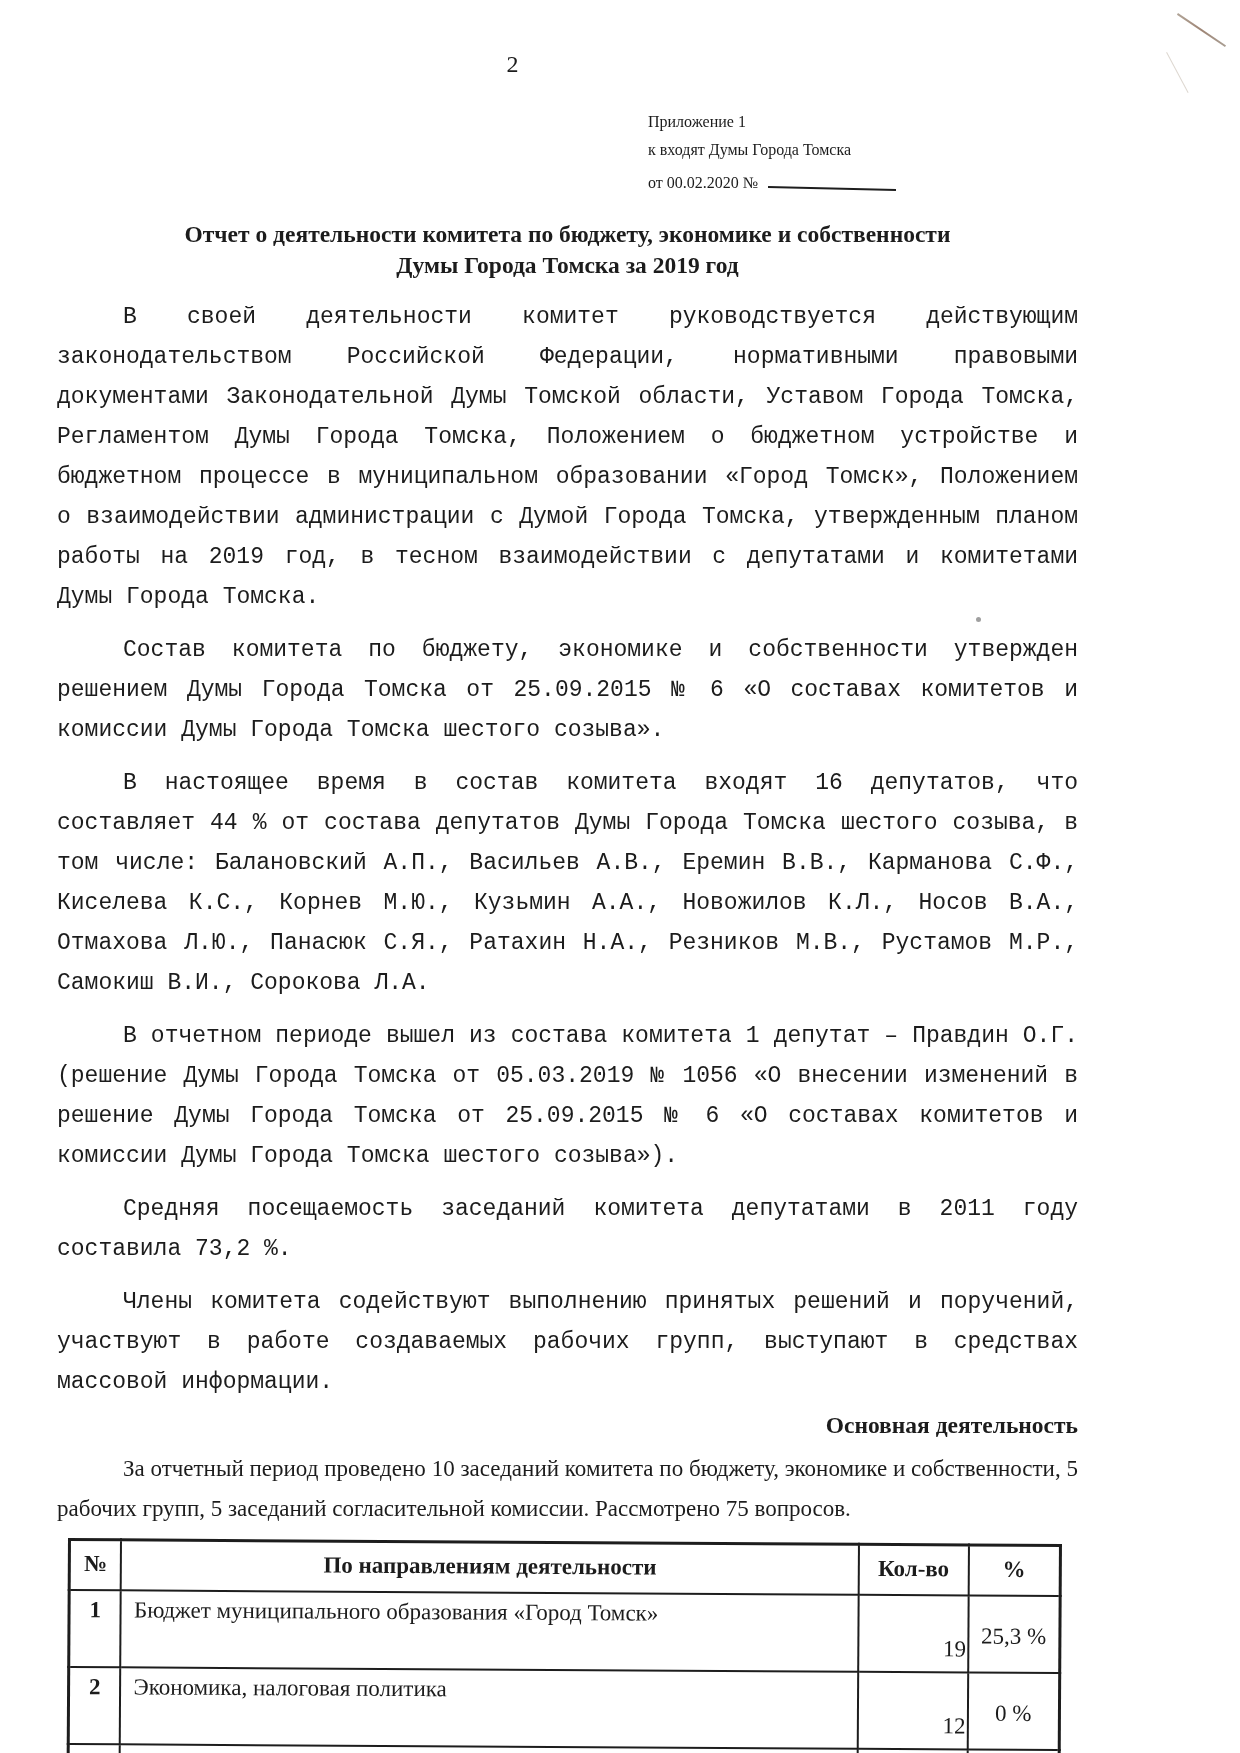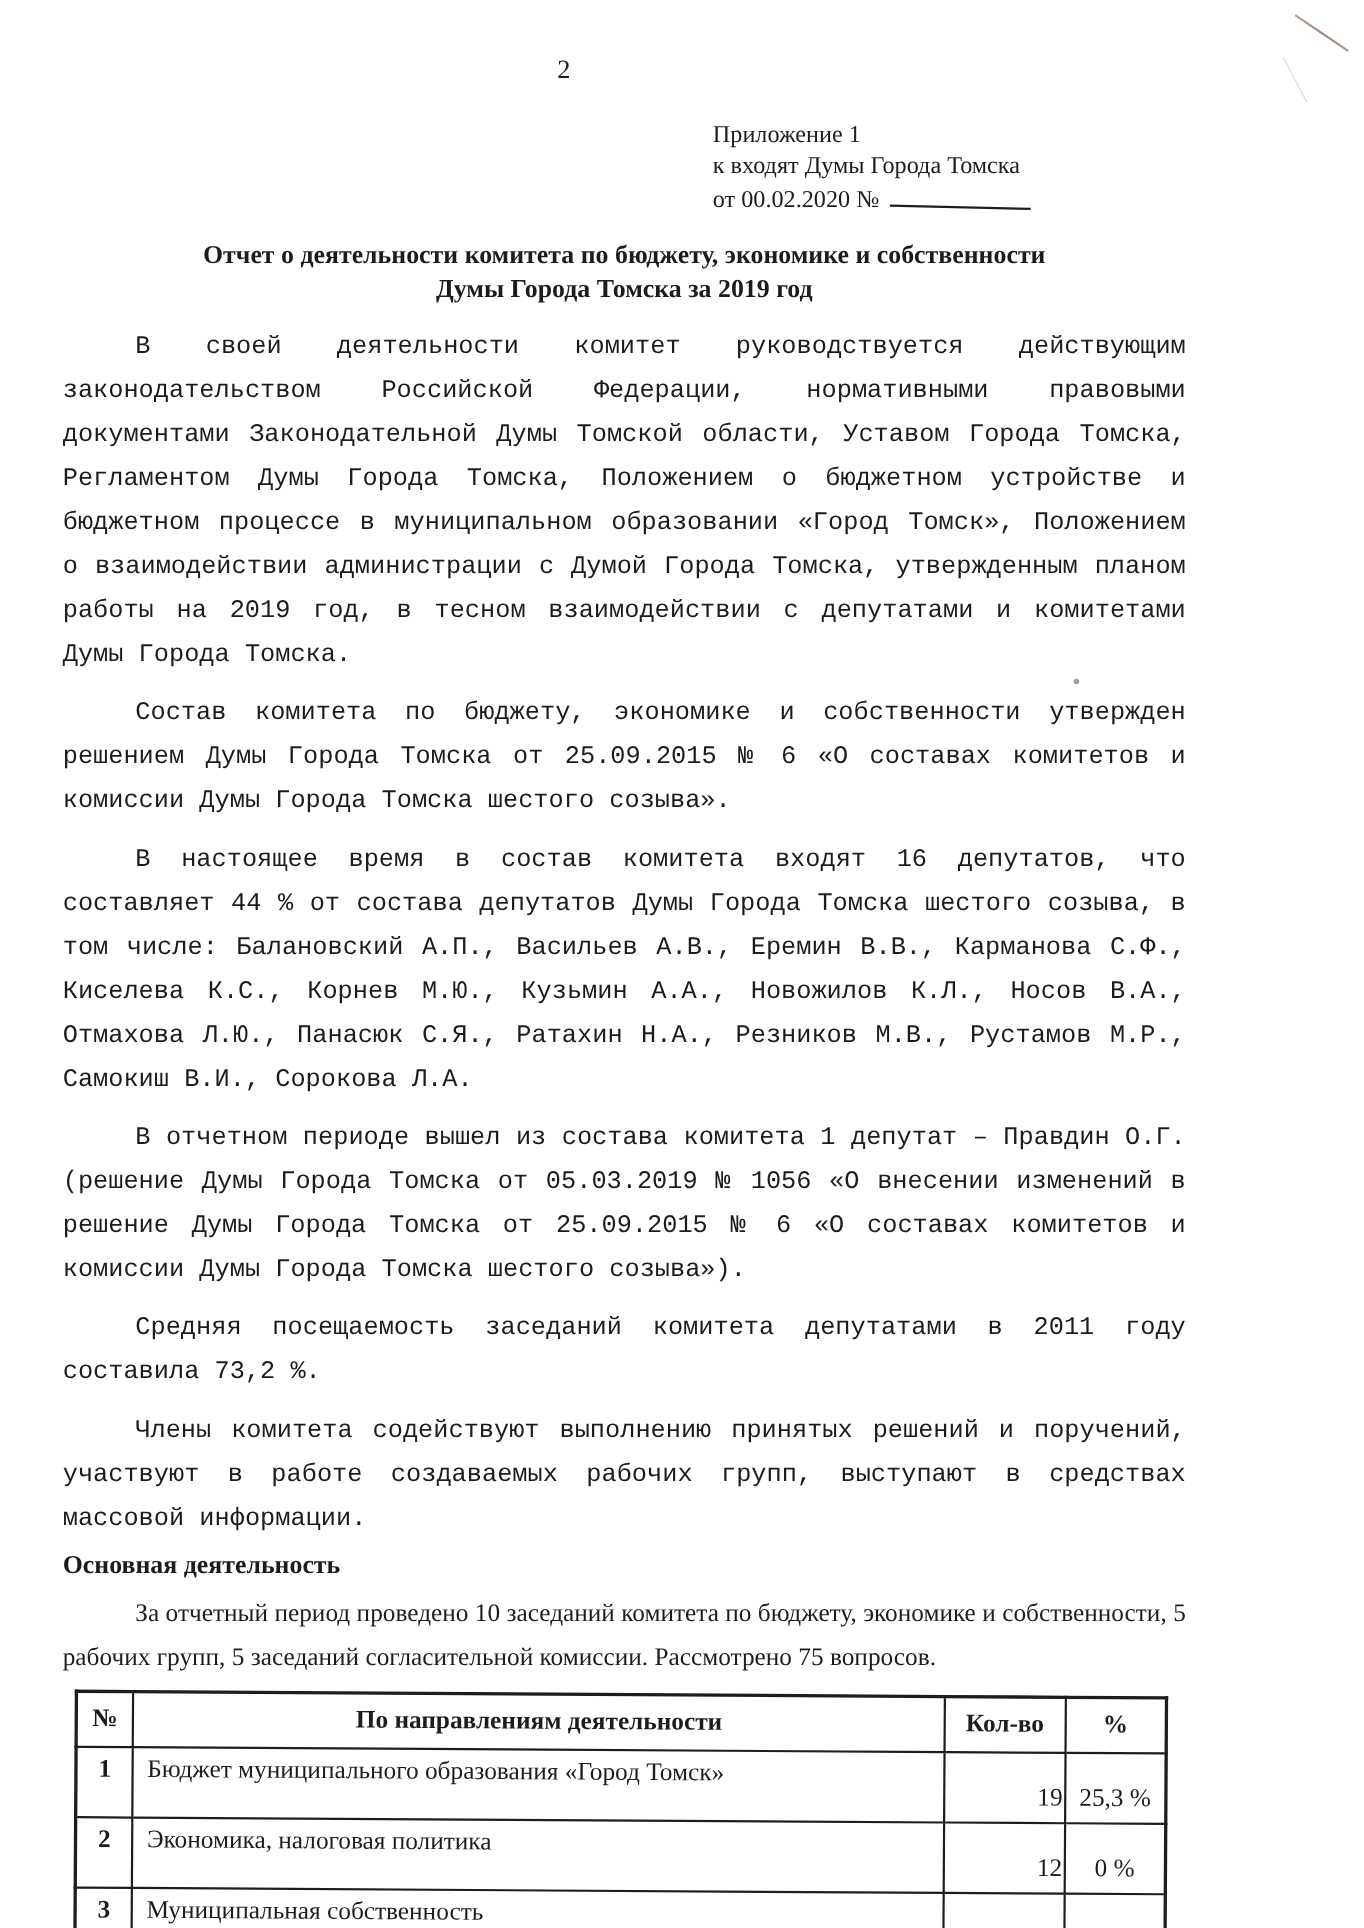--- a/index.html
+++ b/index.html
@@ -17,21 +17,21 @@
   .page-number {
     padding-top: 50px;
     font-size: 24px;
     line-height: 28px;
     text-align: center;
     transform: translateX(-55px);
   }
 
   .appendix {
     margin: 30px 0 0 591px;
-    font-size: 22px;
+    font-size: 16px;
     line-height: 28px;
     white-space: nowrap;
   }
   .blank-underline {
     display: inline-block;
     width: 128px;
     height: 22px;
     margin-left: 10px;
     border-bottom: 2px solid #1e1e1e;
     transform: rotate(1.3deg);
@@ -54,21 +54,21 @@
     line-height: 40px;
     text-align: justify;
     text-indent: 66px;
   }
   p.para:last-child { margin-bottom: 0; margin-top: 12px; }
 
   .section-heading {
     margin: 3px 0 0 0;
     font-size: 23.5px;
     font-weight: bold;
-    text-align: left;
+    text-align: right;
     line-height: 40px;
   }
   p.para.after-heading { margin-top: 4px; }
 
   .table-wrap {
     margin: -4px 0 0 11px;
     transform: rotate(0.35deg);
     transform-origin: 0 0;
   }
   table.activity {
@@ -82,21 +82,21 @@
   }
   table.activity th {
     font-weight: bold;
     text-align: center;
     padding: 10px 4px 12px 4px;
   }
   table.activity td { height: 52px; }
   td.c-num  { text-align: center; font-weight: bold; vertical-align: top; padding-top: 6px; }
   td.c-dir  { text-align: left; vertical-align: top; padding: 6px 10px 4px 12px; }
   td.c-cnt  { text-align: right; vertical-align: bottom; padding-bottom: 9px; }
-  td.c-pct  { text-align: center; vertical-align: bottom; padding-bottom: 9px; }
+  td.c-pct  { text-align: center; vertical-align: bottom; padding-bottom: 22px; }
 
   .artifact-line-main {
     position: absolute;
     left: 1178px; top: 13px;
     width: 58px; height: 2px;
     background: linear-gradient(to right, #a39485, #8d6f5c, #9a8d80);
     transform: rotate(34deg);
     transform-origin: left top;
     opacity: 0.85;
   }

